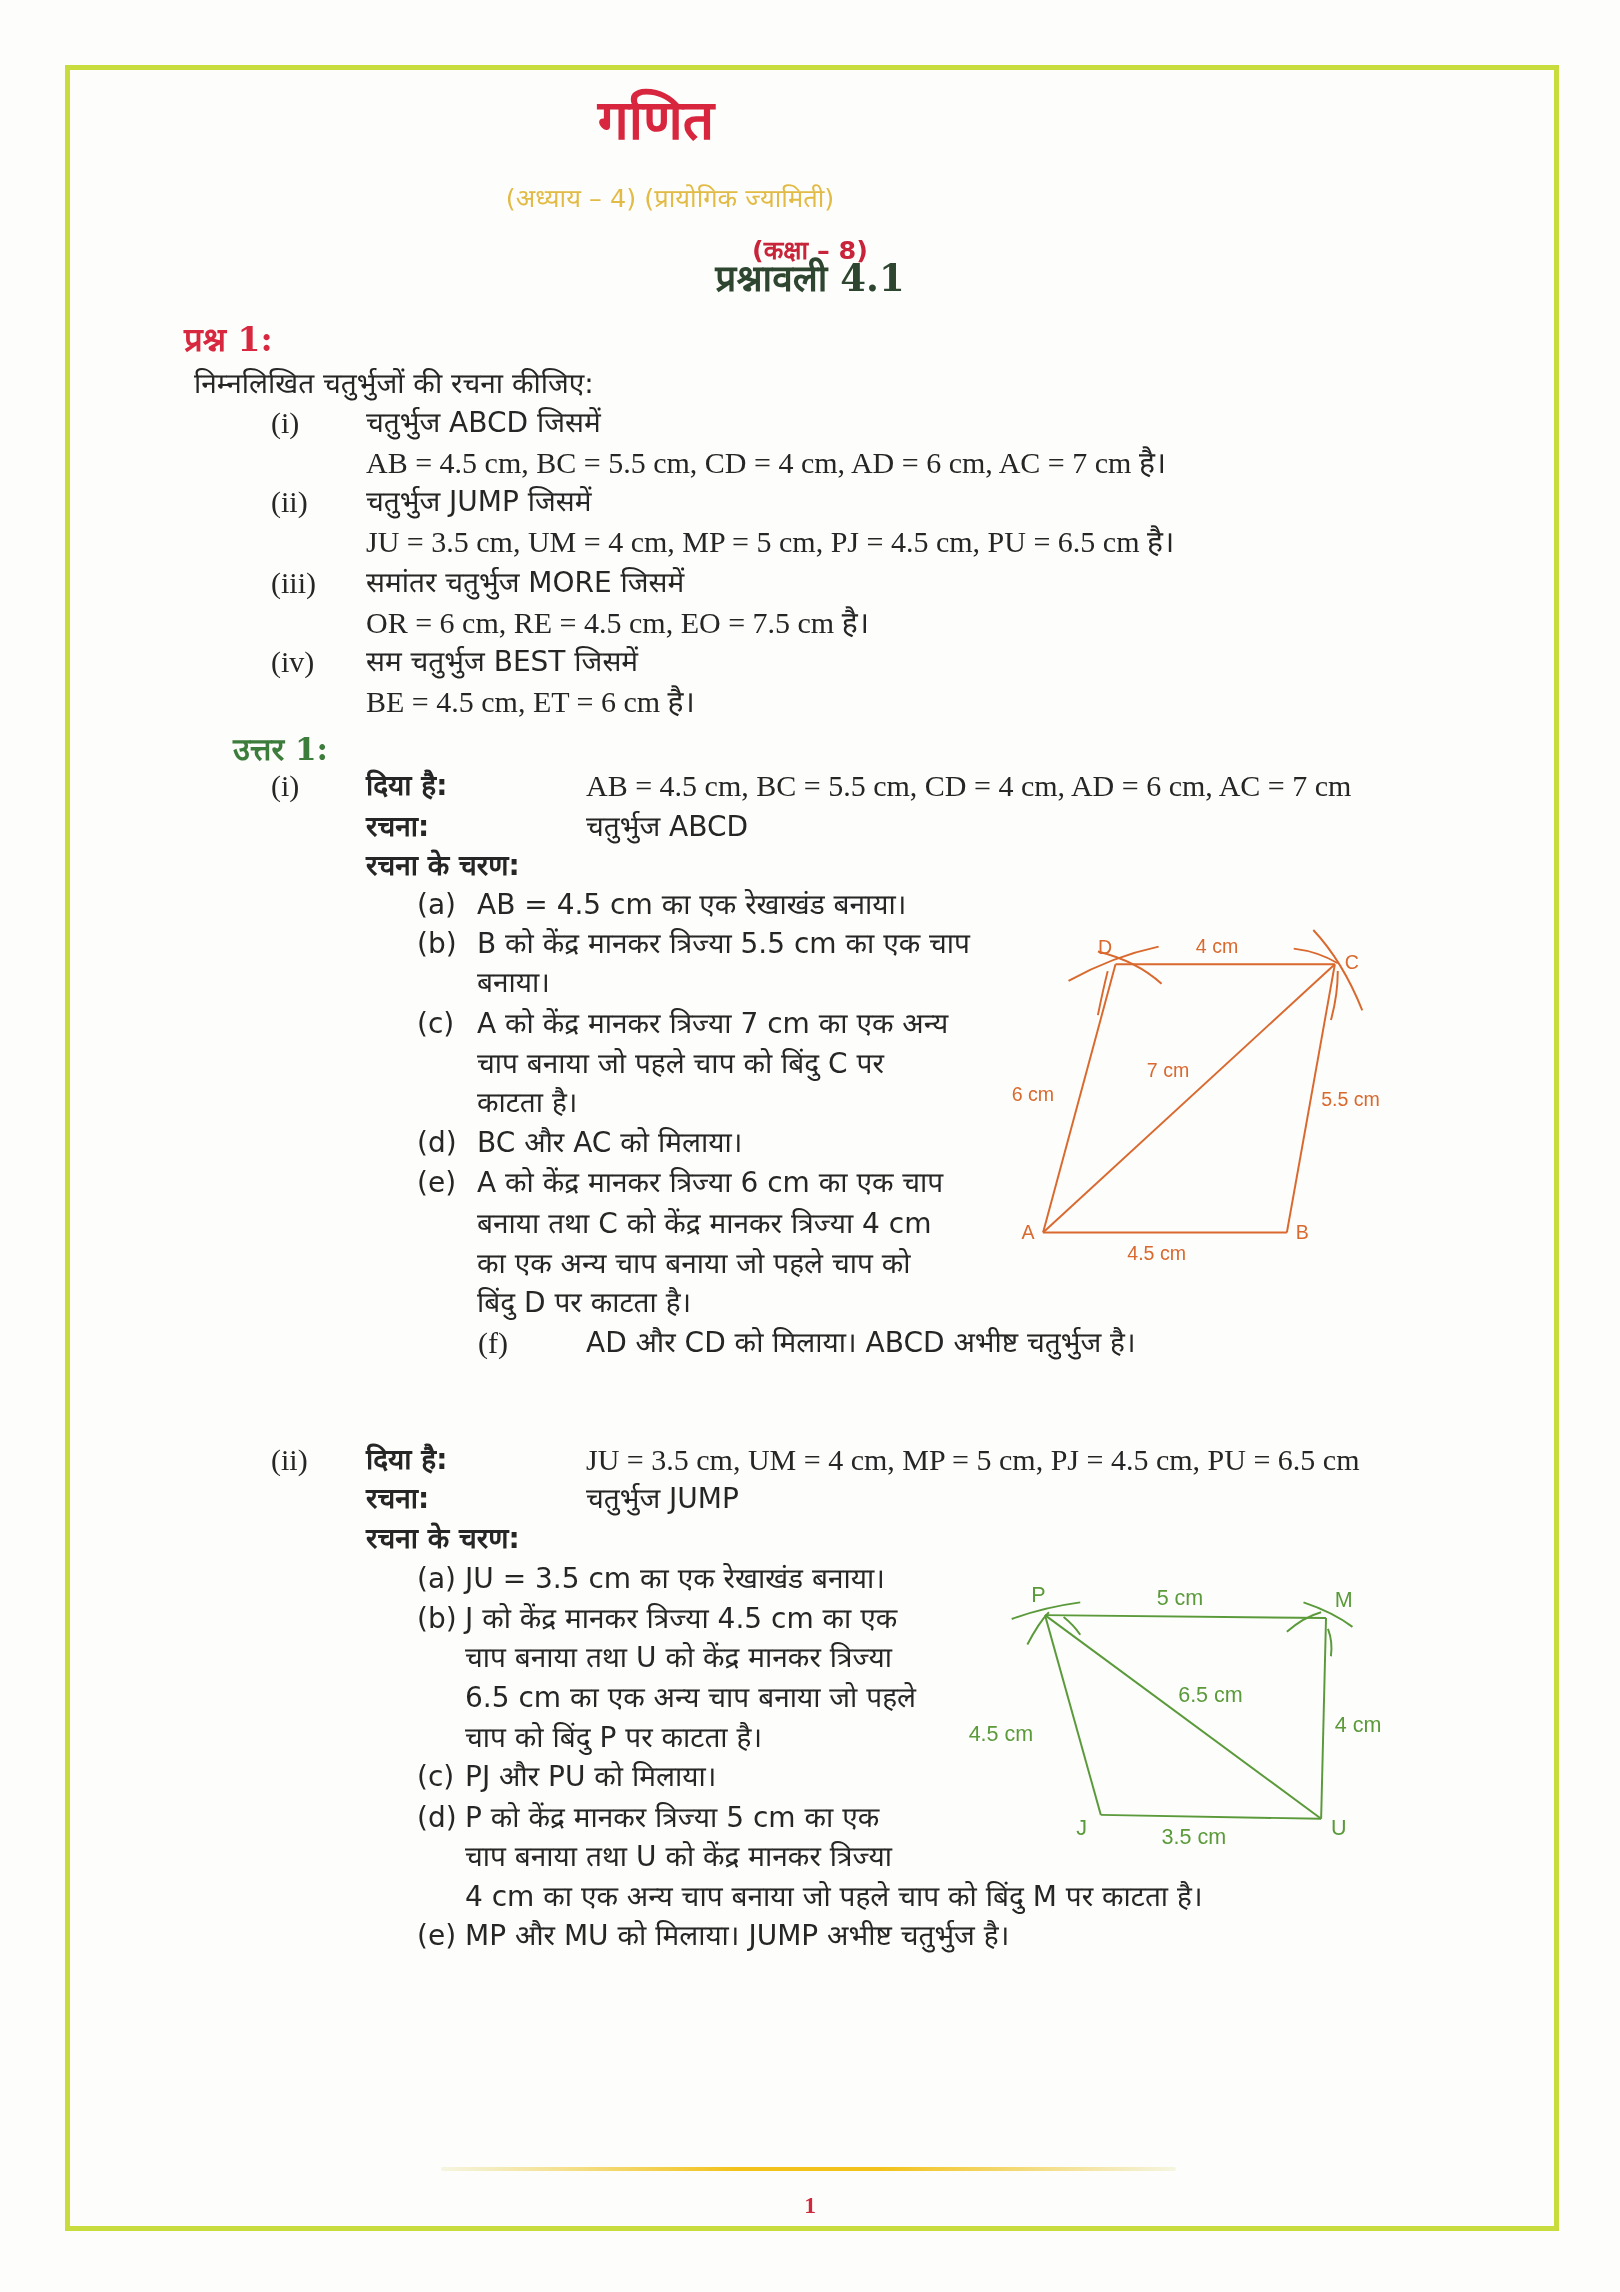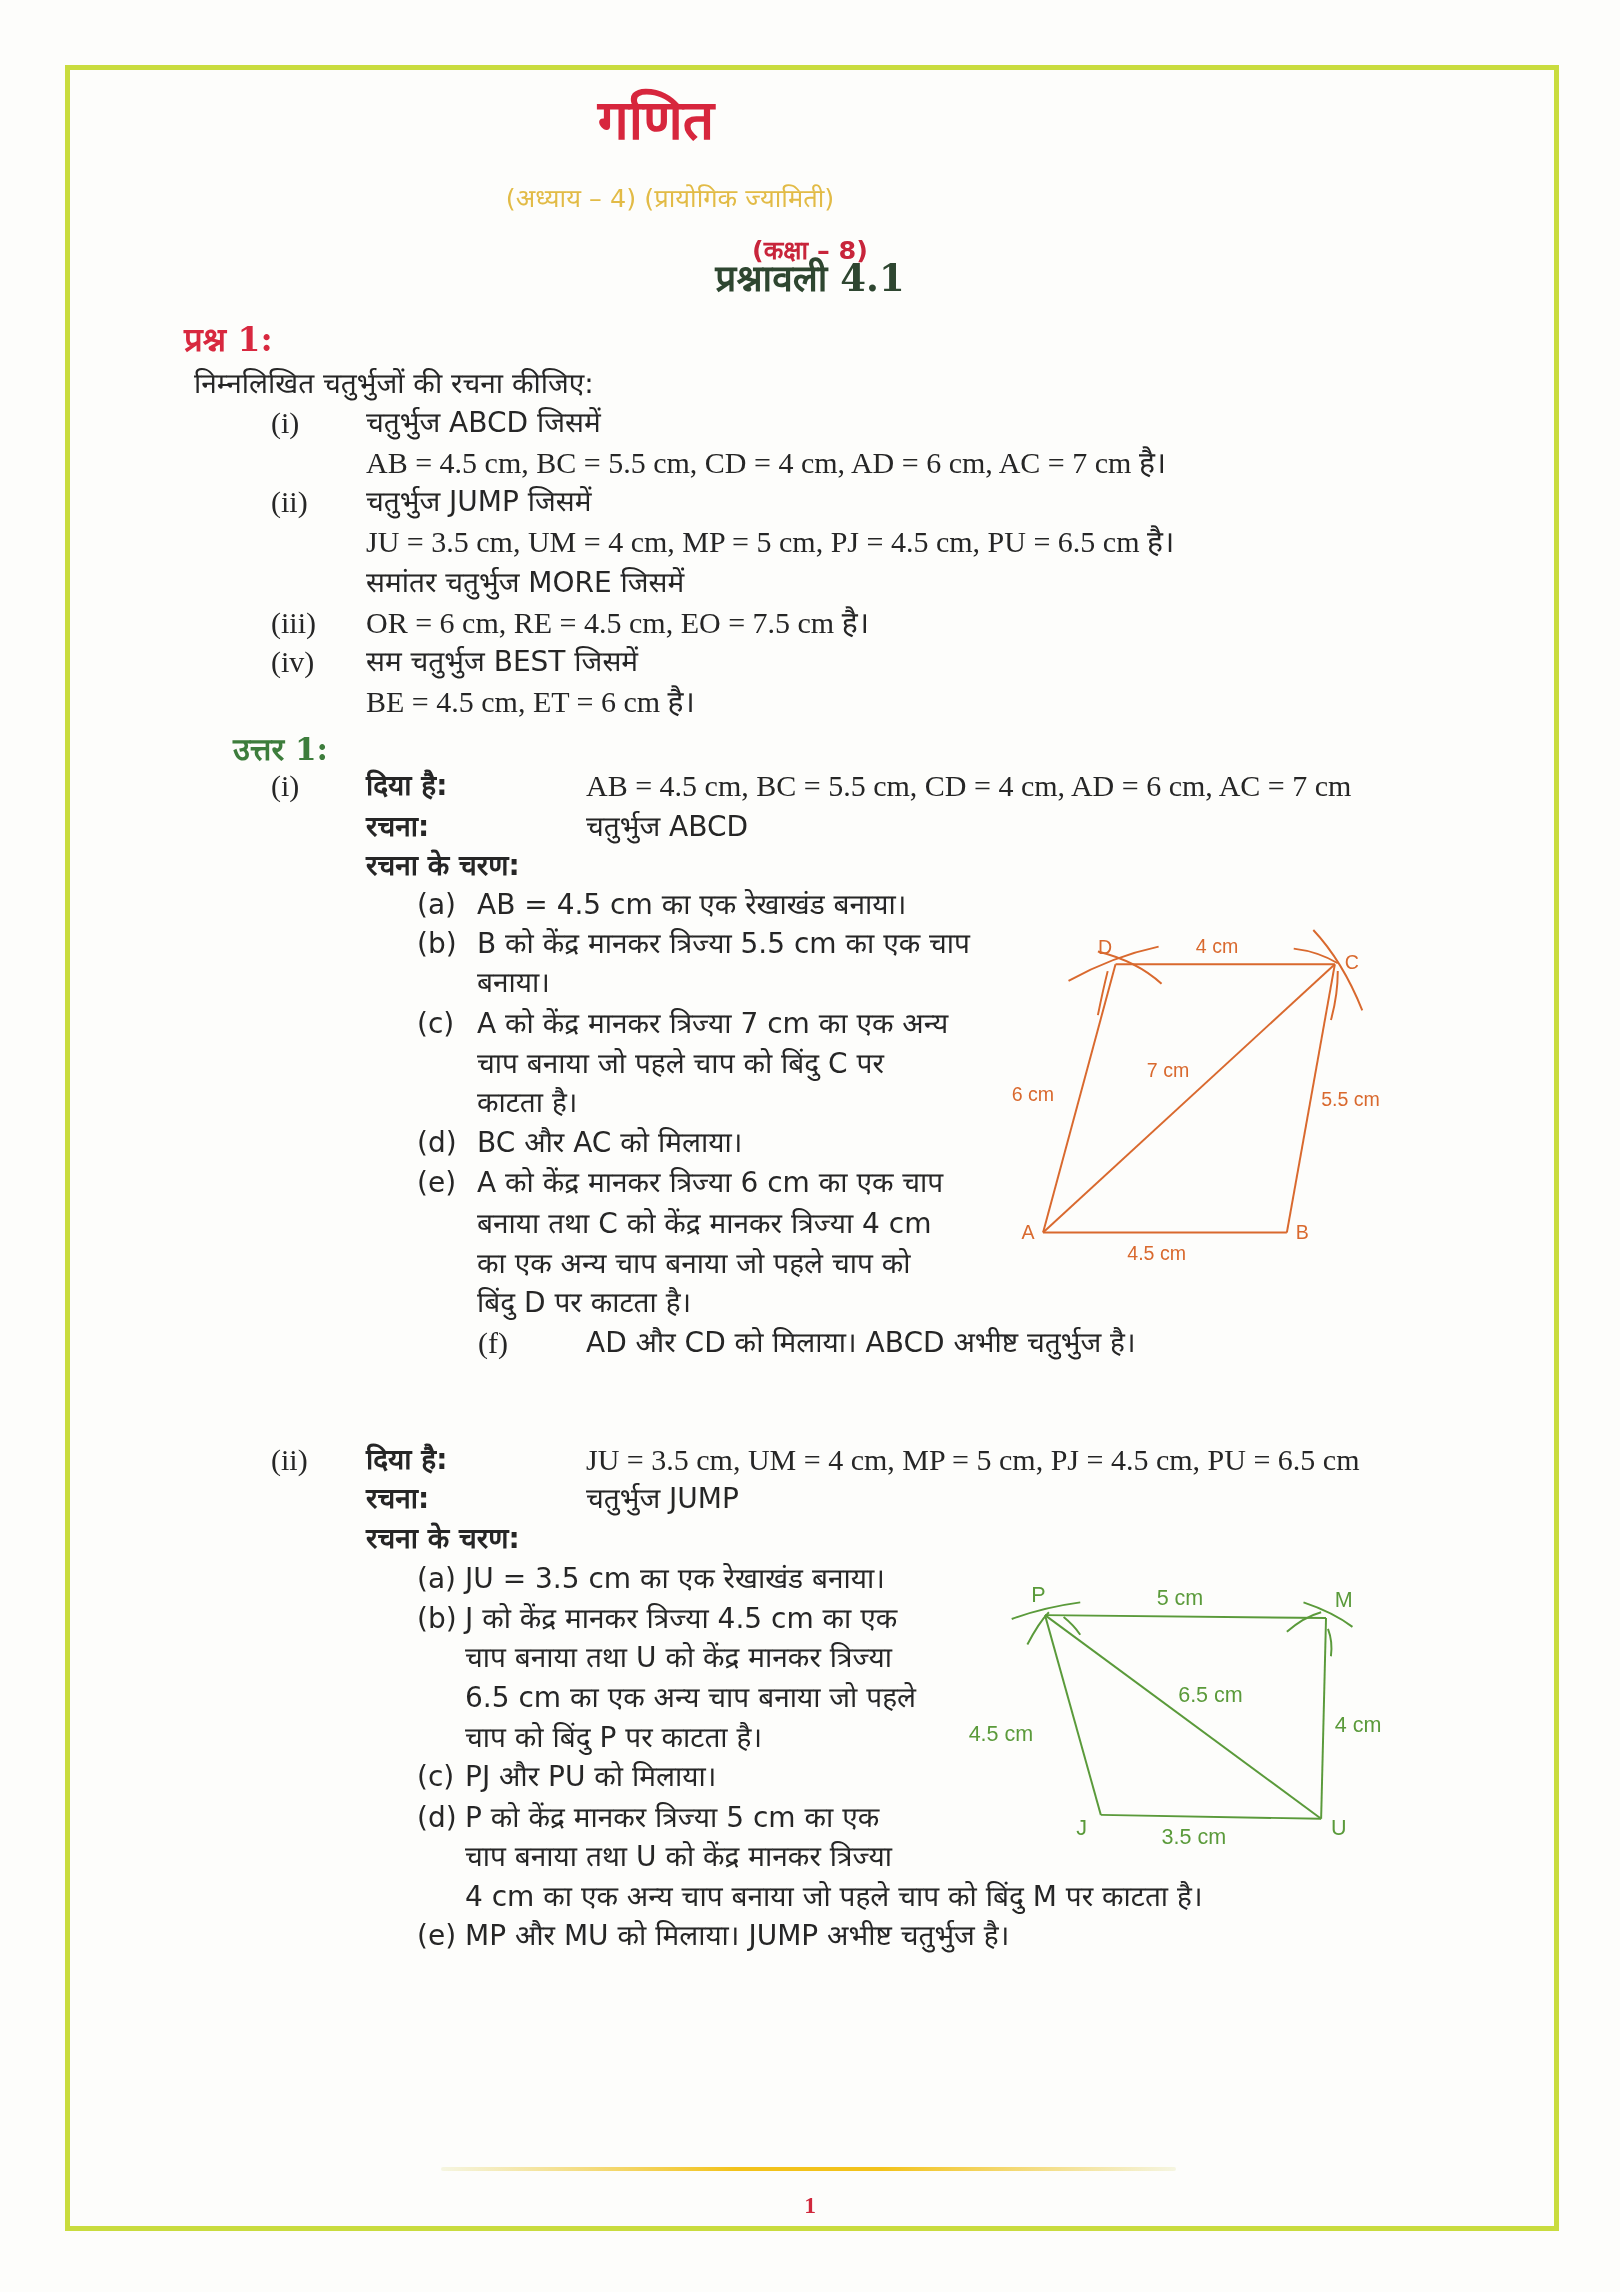--- a/index.html
+++ b/index.html
@@ -44,21 +44,21 @@
 
 <div>
   <div class="abs txt ser" style="left:271px; top:406px;">(i)</div>
   <div class="abs txt" style="left:366px; top:406px;">चतुर्भुज ABCD जिसमें</div>
   <div class="abs txt ser" style="left:366px; top:446px;">AB = 4.5 cm, BC = 5.5 cm, CD = 4 cm, AD = 6 cm, AC = 7 cm है।</div>
 
   <div class="abs txt ser" style="left:271px; top:485px;">(ii)</div>
   <div class="abs txt" style="left:366px; top:485px;">चतुर्भुज JUMP जिसमें</div>
   <div class="abs txt ser" style="left:366px; top:525px;">JU = 3.5 cm, UM = 4 cm, MP = 5 cm, PJ = 4.5 cm, PU = 6.5 cm है।</div>
 
-  <div class="abs txt ser" style="left:271px; top:566px;margin-top:40px;">(iii)</div>
+  <div class="abs txt ser" style="left:271px; top:566px;">(iii)</div>
   <div class="abs txt" style="left:366px; top:566px;">समांतर चतुर्भुज MORE जिसमें</div>
   <div class="abs txt ser" style="left:366px; top:606px;">OR = 6 cm, RE = 4.5 cm, EO = 7.5 cm है।</div>
 
   <div class="abs txt ser" style="left:271px; top:645px;">(iv)</div>
   <div class="abs txt" style="left:366px; top:645px;">सम चतुर्भुज BEST जिसमें</div>
   <div class="abs txt ser" style="left:366px; top:685px;">BE = 4.5 cm, ET = 6 cm है।</div>
 </div>
 
 <div class="abs a-head">उत्तर 1:</div>
 

